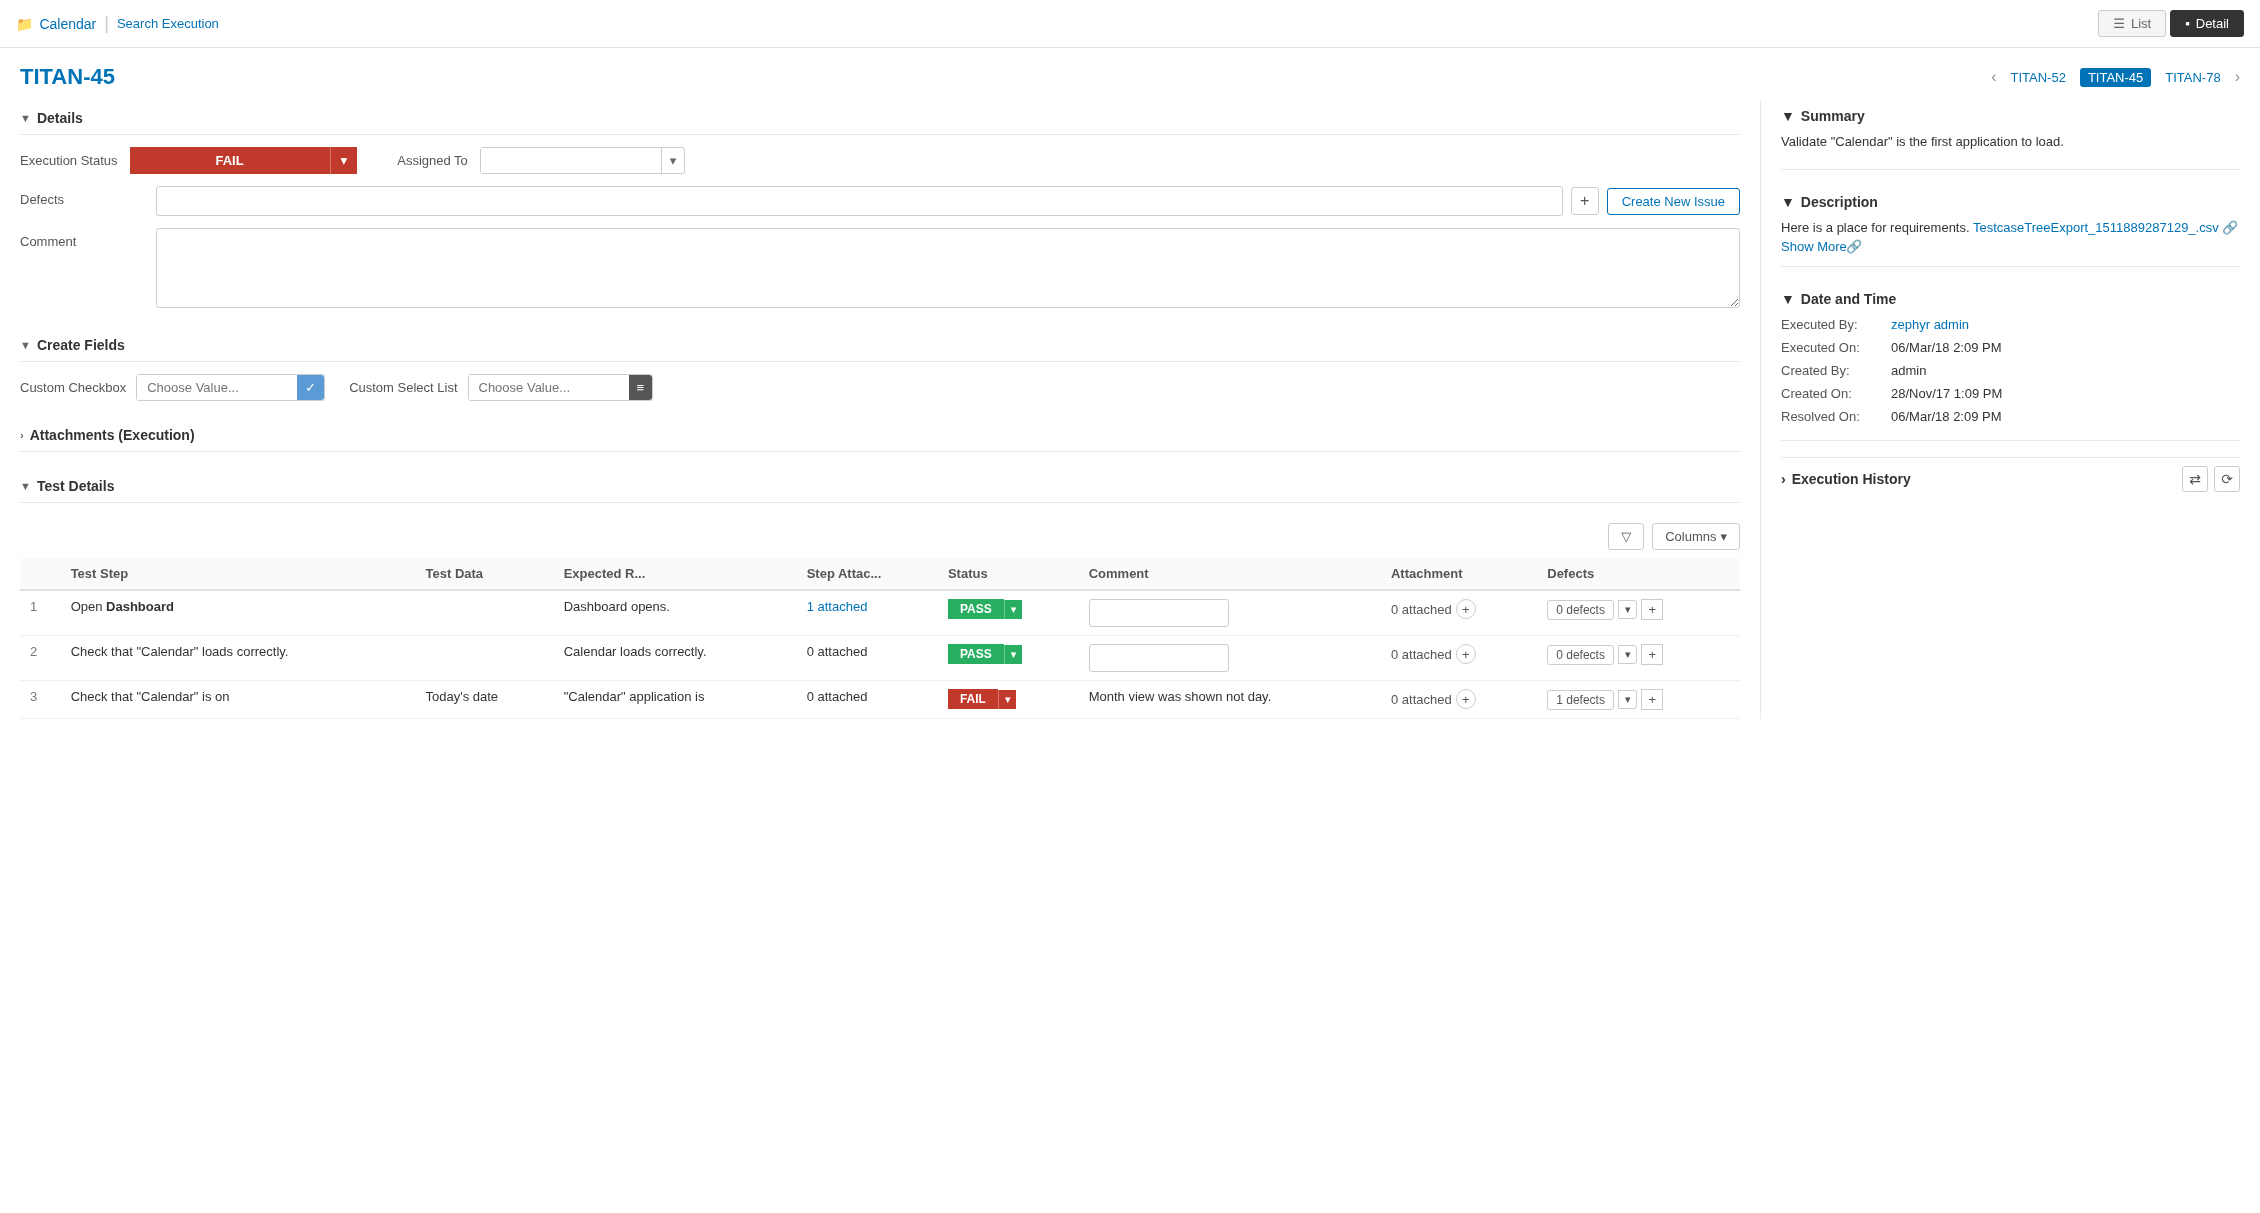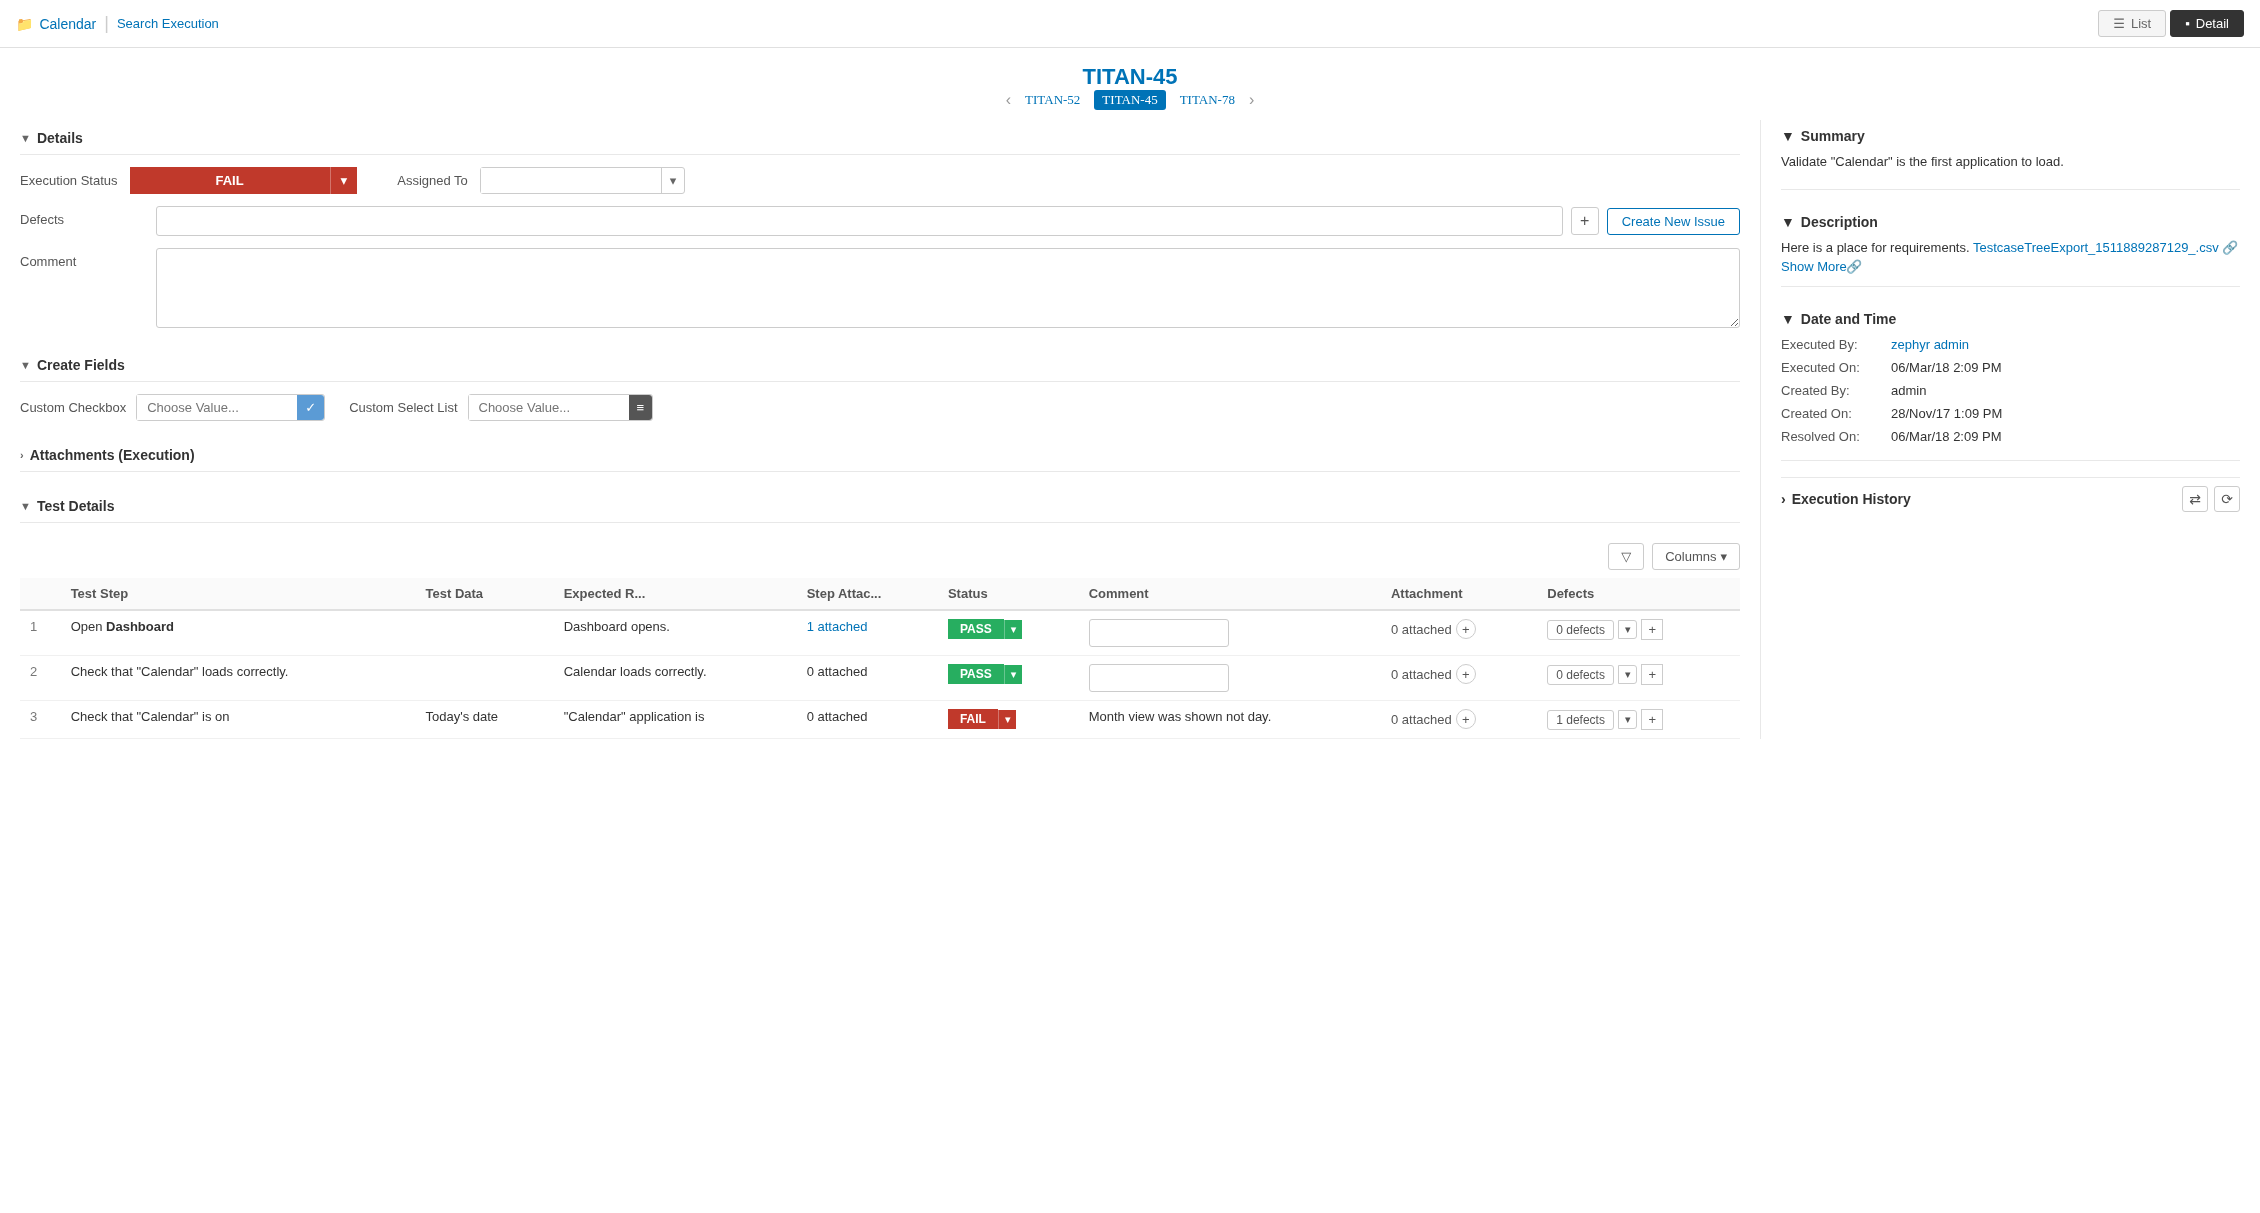--- a/index.html
+++ b/index.html
@@ -10,24 +10,24 @@
     .header-left { display: flex; align-items: center; gap: 8px; }
     .header-brand { display: flex; align-items: center; gap: 6px; color: #0073b7; font-weight: 500; font-size: 14px; }
     .header-sep { color: #ccc; font-size: 18px; }
     .header-search { color: #0073b7; font-size: 13px; cursor: pointer; }
     .header-right { display: flex; gap: 4px; }
     .view-btn { padding: 5px 14px; font-size: 13px; border: 1px solid #ccc; cursor: pointer; display: flex; align-items: center; gap: 6px; border-radius: 3px; }
     .view-btn.active { background: #333; color: #fff; border-color: #333; }
     .view-btn.inactive { background: #f5f5f5; color: #666; }
 
     
-    .page-title-bar { display: flex; align-items: center; justify-content: space-between; padding: 16px 20px 10px 20px; flex-direction: column; }
+    .page-title-bar { display: flex; align-items: center; justify-content: space-between; padding: 16px 20px 10px 20px; }
     .page-title { color: #0073b7; font-size: 22px; font-weight: 600; }
     .nav-pills { display: flex; align-items: center; gap: 6px; font-size: 13px; }
-    .nav-pill { color: #0073b7; cursor: pointer; padding: 2px 8px; border-radius: 3px; font-family: Liberation Serif, serif; }
+    .nav-pill { color: #0073b7; cursor: pointer; padding: 2px 8px; border-radius: 3px; }
     .nav-pill.active { background: #0073b7; color: #fff; }
     .nav-arrow { color: #999; cursor: pointer; font-size: 16px; }
 
     
     .main-layout { display: flex; padding: 0 20px; gap: 20px; }
     .left-panel { flex: 1; min-width: 0; }
     .right-panel { width: 480px; flex-shrink: 0; border-left: 1px solid #e8e8e8; padding-left: 20px; }
 
     
     .section { margin-bottom: 16px; }

